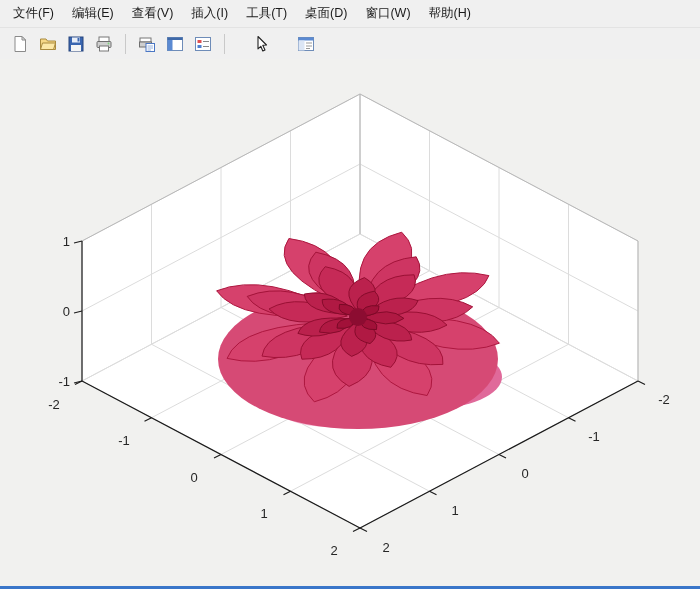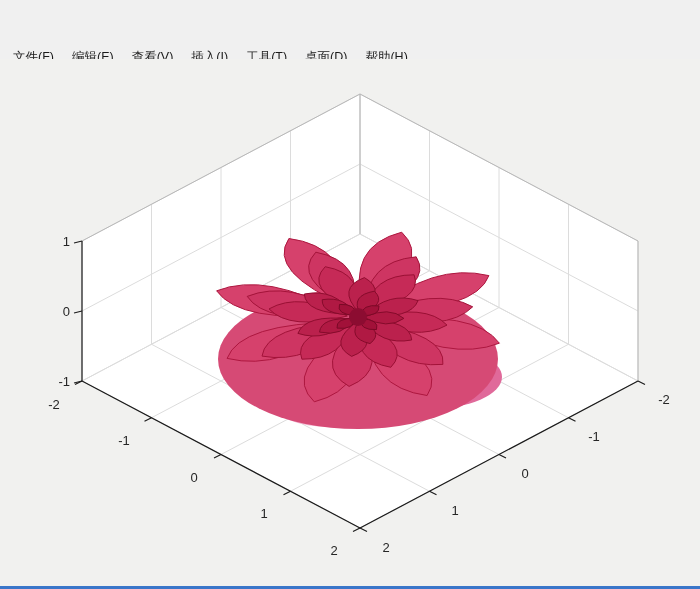--- a/index.html
+++ b/index.html
@@ -7,21 +7,20 @@
     width:700px;height:589px;overflow:hidden;position:relative;
     background:#f0f0f0;
     font-family:"Liberation Sans",sans-serif;
     -webkit-font-smoothing:antialiased;
   }
   
   .menubar{
     height:27px;display:flex;align-items:center;
     background:#f0f0f0;border-bottom:1px solid #e3e3e3;
     padding-left:4px;
-    margin-top:44px;
   }
   .menu-item{
     font-size:12.5px;color:#1a1a1a;padding:5px 9px;cursor:default;white-space:nowrap;
   }
   
   .toolbar{
     height:31px;display:flex;align-items:center;
     background:#f0f0f0;border-bottom:1px solid #d6d6d6;
     padding-left:6px;
   }
@@ -50,20 +49,21 @@
 </head>
 <body>
 
 <div class="menubar">
   <span class="menu-item">文件(F)</span>
   <span class="menu-item">编辑(E)</span>
   <span class="menu-item">查看(V)</span>
   <span class="menu-item">插入(I)</span>
   <span class="menu-item">工具(T)</span>
   <span class="menu-item">桌面(D)</span>
+  <span class="menu-item">窗口(W)</span>
   <span class="menu-item">帮助(H)</span>
 </div>
 
 <div class="toolbar">
 
   <button class="tb">
     <svg width="18" height="18" viewBox="0 0 18 18">
       <path d="M4 1.5 H11 L14.5 5 V16.5 H4 Z" fill="#ffffff" stroke="#8a8a8a"></path>
       <path d="M11 1.5 L14.5 5 H11 Z" fill="#e8e8e8" stroke="#8a8a8a"></path>
     </svg>

